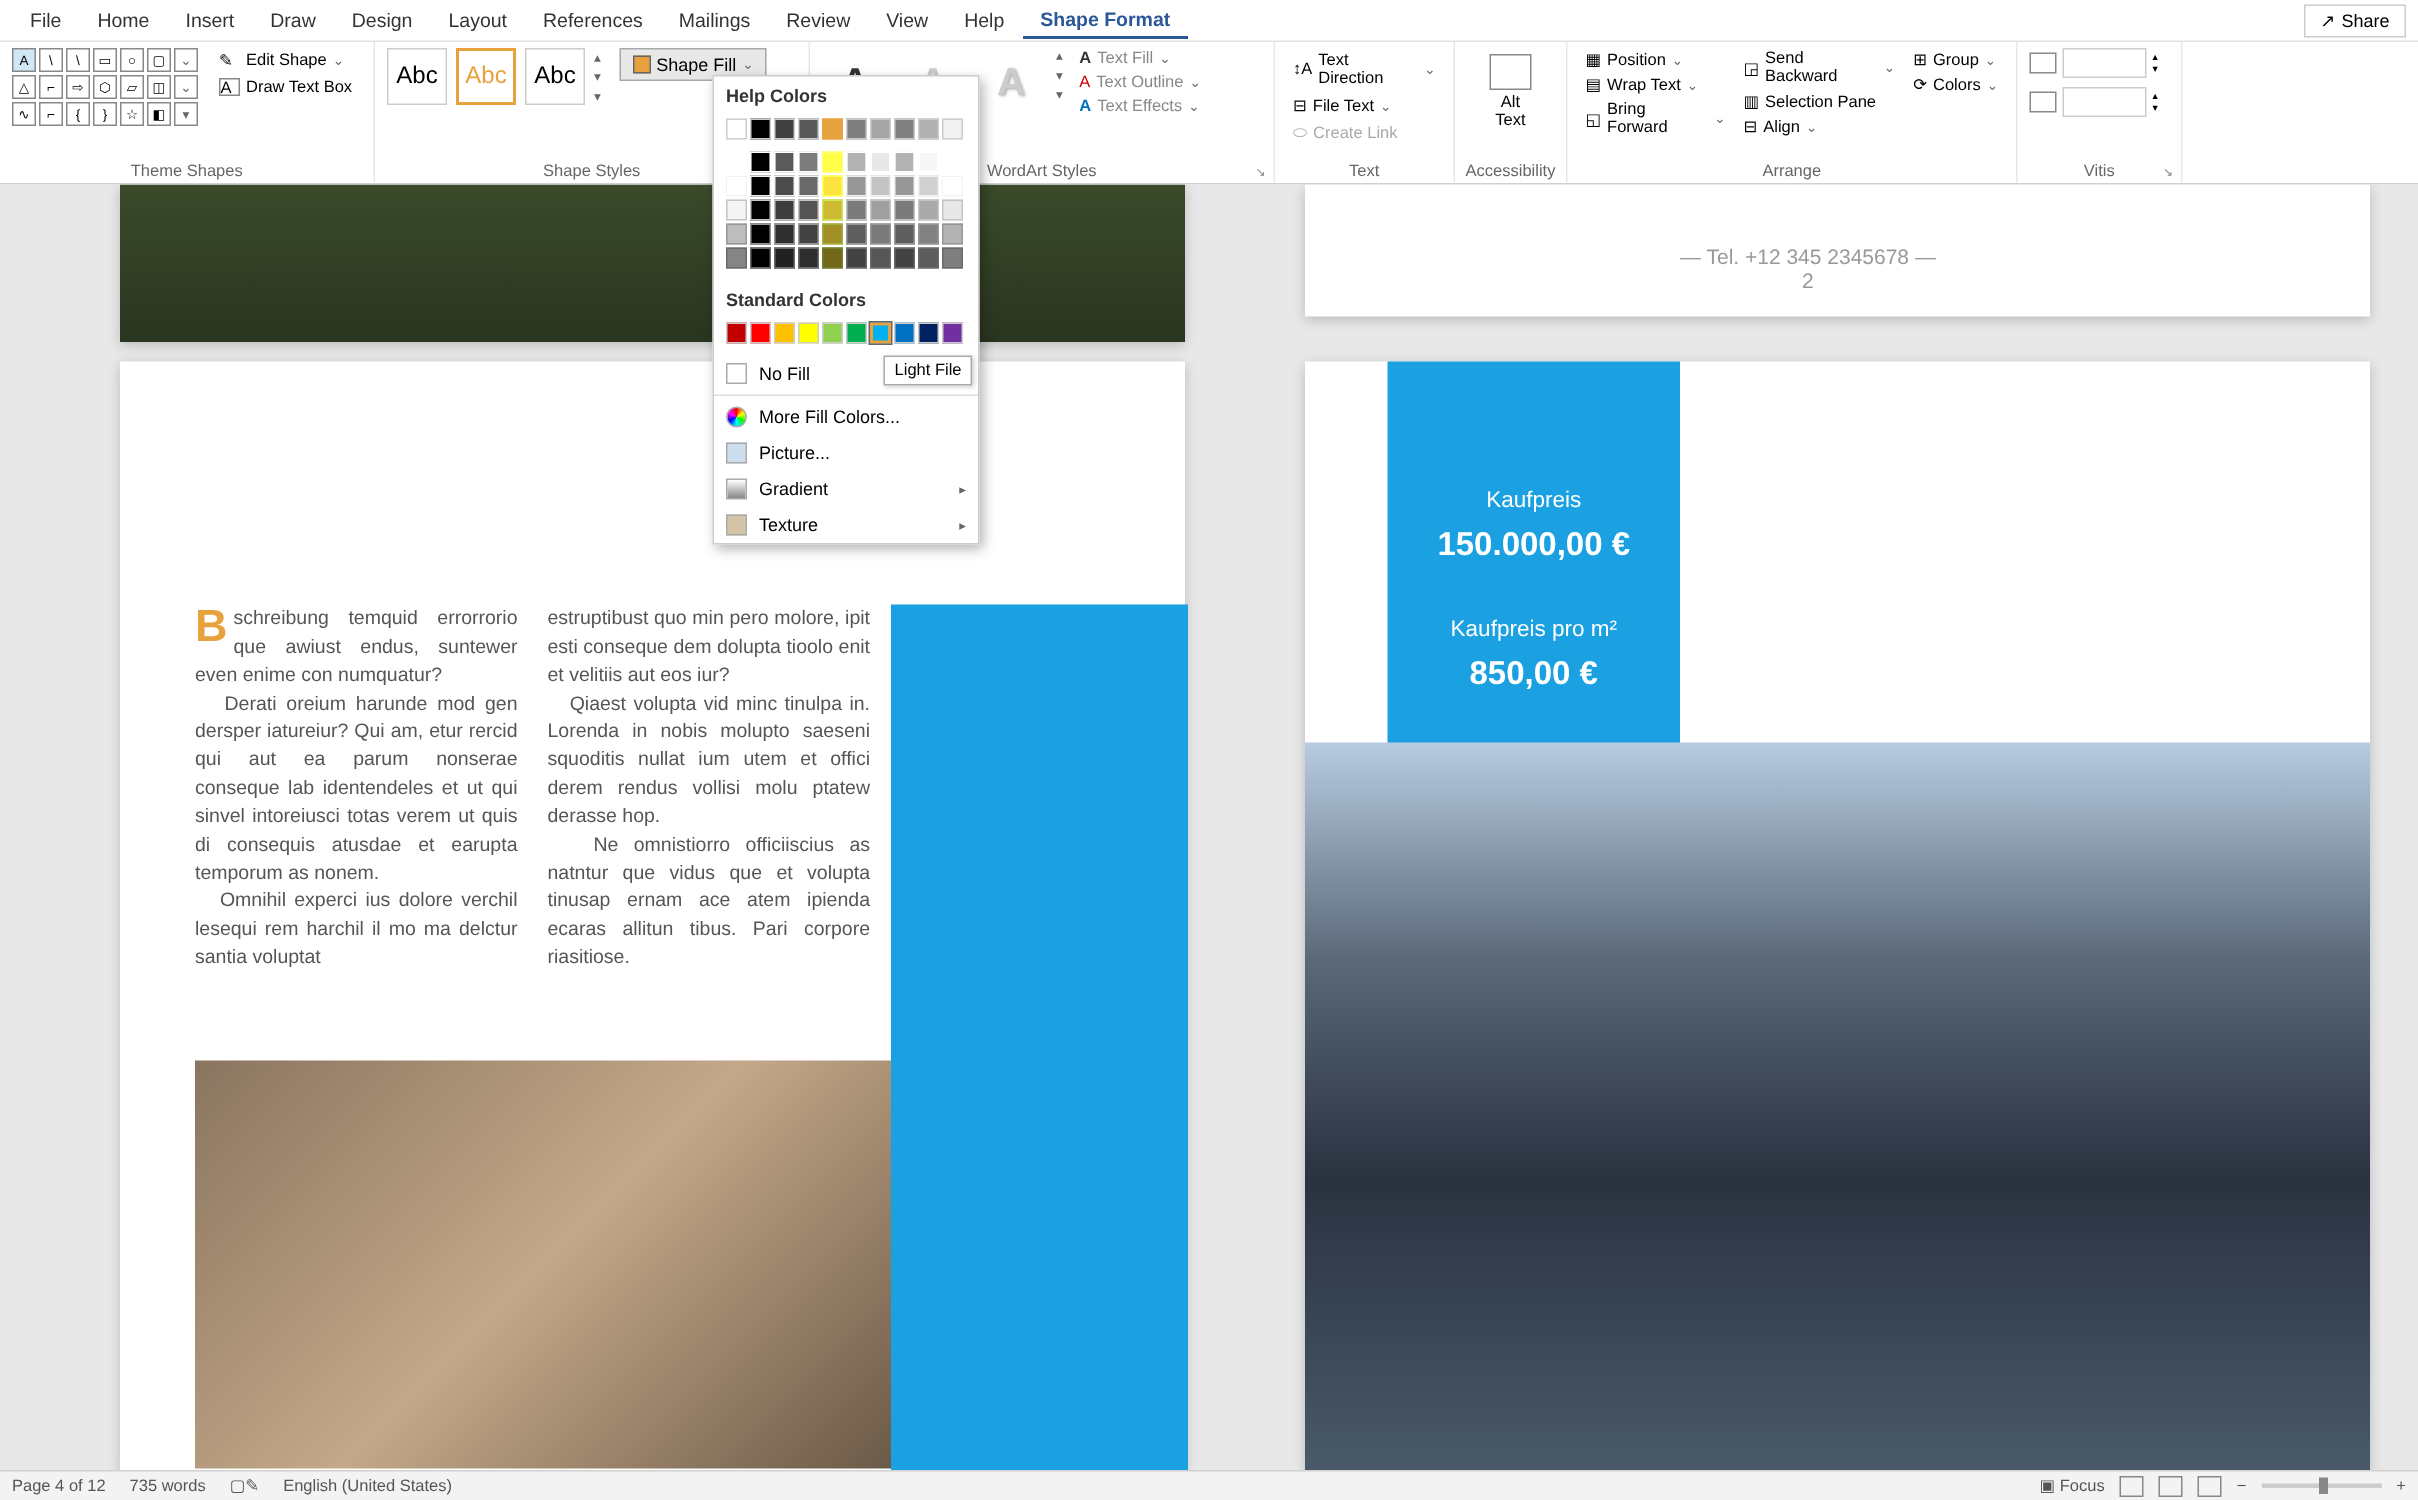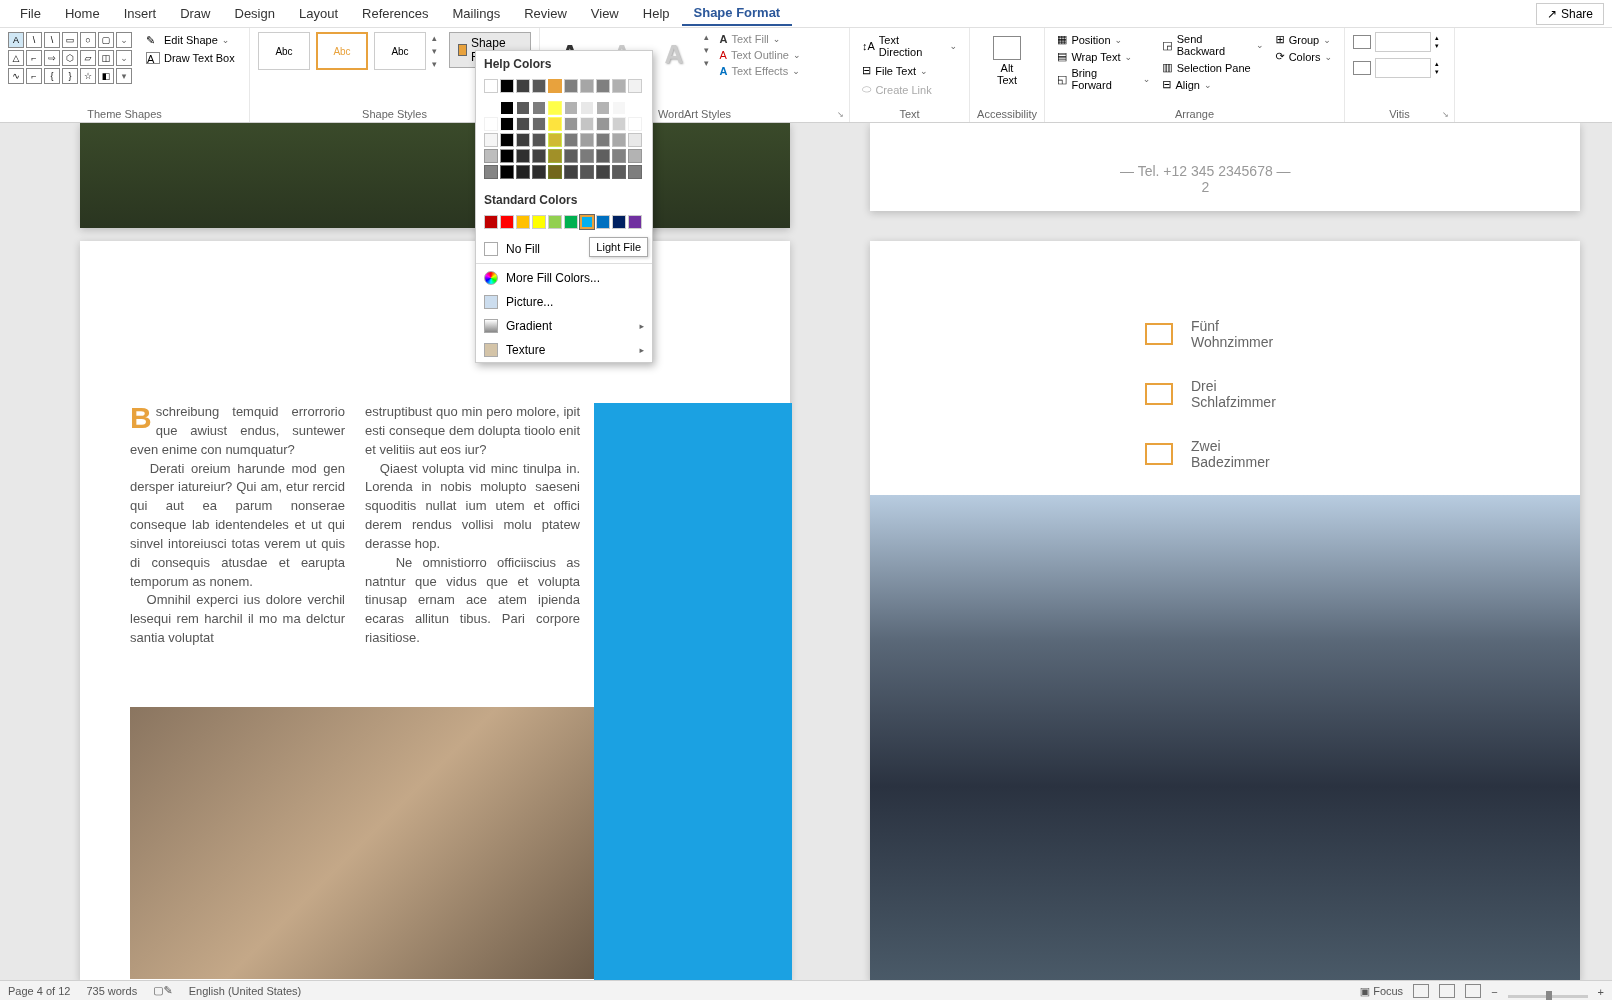--- a/index.html
+++ b/index.html
@@ -14,21 +14,21 @@
 .ribbon-group { padding: 4px 8px; border-right: 1px solid #e8e8e8; display: flex; flex-direction: column; position: relative; }
 .ribbon-group-label { position: absolute; bottom: 2px; left: 0; right: 0; text-align: center; font-size: 11px; color: #666; }
 .ribbon-content { display: flex; align-items: flex-start; gap: 4px; flex: 1; }
 
 .shape-gallery { display: grid; grid-template-columns: repeat(7, 16px); gap: 2px; }
 .shape-ic { width: 16px; height: 16px; border: 1px solid #888; font-size: 9px; display: flex; align-items: center; justify-content: center; cursor: pointer; }
 .shape-tools { display: flex; flex-direction: column; gap: 2px; font-size: 11px; margin-left: 8px; }
 .shape-tool { display: flex; align-items: center; gap: 4px; padding: 2px; cursor: pointer; }
 
 .style-gallery { display: flex; gap: 6px; align-items: center; }
-.style-box { width: 52px; height: 38px; border: 1px solid #ccc; display: flex; align-items: center; justify-content: center; font-size: 10px; cursor: pointer; }
+.style-box { width: 40px; height: 38px; border: 1px solid #ccc; display: flex; align-items: center; justify-content: center; font-size: 16px; cursor: pointer; }
 .style-box.sel { border: 2px solid #e8a23d; }
 
 .fill-btn { padding: 3px 8px; font-size: 12px; border: 1px solid #aaa; background: #e8e8e8; display: flex; align-items: center; gap: 4px; cursor: pointer; }
 .fill-sw { width: 12px; height: 12px; background: #e8a23d; border: 1px solid #666; }
 
 .wordart-gallery { display: flex; gap: 8px; }
 .wa-box { width: 44px; height: 44px; display: flex; align-items: center; justify-content: center; font-size: 26px; font-weight: bold; color: #ccc; cursor: pointer; border: 1px solid transparent; }
 .wa-box.filled { color: #333; }
 .wa-side { display: flex; flex-direction: column; gap: 2px; font-size: 11px; color: #888; margin-left: 6px; }
 .wa-item { display: flex; align-items: center; gap: 4px; padding: 1px; }
@@ -81,21 +81,21 @@
 .dd-swatches { display: grid; grid-template-columns: repeat(10, 14px); gap: 2px; padding: 2px 8px 8px; }
 .sw { width: 14px; height: 14px; border: 1px solid #ccc; cursor: pointer; }
 .sw.selrow { border: 2px solid #e8a23d; }
 .sw.sel-lb { border: 2px solid #e8a23d; outline: 1px solid #666; }
 .dd-tints { display: grid; grid-template-columns: repeat(10, 14px); grid-template-rows: repeat(5, 14px); gap: 2px; padding: 0 8px 8px; }
 .dd-item { padding: 5px 8px; display: flex; align-items: center; gap: 8px; cursor: pointer; }
 .dd-ic { width: 14px; height: 14px; border: 1px solid #aaa; }
 .tooltip { position: absolute; right: 4px; top: 186px; background: #fff; border: 1px solid #aaa; padding: 3px 6px; font-size: 11px; box-shadow: 1px 1px 3px rgba(0,0,0,.2); }
 
 .statusbar { position: absolute; bottom: 0; left: 0; right: 0; height: 20px; background: #f3f3f3; border-top: 1px solid #d0d0d0; display: flex; align-items: center; padding: 0 8px; font-size: 11px; color: #555; gap: 16px; }
-.sb-right { margin-left: auto; display: flex; align-items: flex-end; gap: 10px; }
+.sb-right { margin-left: auto; display: flex; align-items: center; gap: 10px; }
 .sb-ic { width: 16px; height: 14px; border: 1px solid #888; cursor: pointer; }
 .zoom-slider { width: 80px; height: 3px; background: #ccc; position: relative; }
 .zoom-thumb { position: absolute; left: 38px; top: -4px; width: 6px; height: 11px; background: #888; }
 
 .launcher { position: absolute; bottom: 2px; right: 2px; width: 10px; height: 10px; font-size: 8px; color: #888; cursor: pointer; }
 .chev { font-size: 9px; color: #666; }
 .mini-ic { width: 14px; height: 12px; display: inline-block; }
 </style>
 </head>
 <body>
@@ -342,42 +342,25 @@
    Derati oreium harunde mod gen dersper iatureiur? Qui am, etur rercid qui aut ea parum nonserae conseque lab identendeles et ut qui sinvel intoreiusci totas verem ut quis di consequis atusdae et earupta temporum as nonem.
    Omnihil experci ius dolore verchil lesequi rem harchil il mo ma delctur santia voluptat</span></div>
     <div class="body-col" style="white-space:pre-wrap">estruptibust quo min pero molore, ipit esti conseque dem dolupta tioolo enit et velitiis aut eos iur?
    Qiaest volupta vid minc tinulpa in. Lorenda in nobis molupto saeseni squoditis nullat ium utem et offici derem rendus vollisi molu ptatew derasse hop.
    Ne omnistiorro officiiscius as natntur que vidus que et volupta tinusap ernam ace atem ipienda ecaras allitun tibus. Pari corpore riasitiose.</div>
   </div>
   <div class="interior-img"></div>
   <div class="blue-rect"></div>
 
   <div class="page page4"></div>
-  <div class="features">
-    <div class="feat-row">
-        <div class="feat-ic"></div>
-        <div>
-          <div>Fünf</div>
-          <div>Wohnzimmer</div>
-        </div>
-      </div>
-    <div class="feat-row">
-        <div class="feat-ic"></div>
-        <div>
-          <div>Drei</div>
-          <div>Schlafzimmer</div>
-        </div>
-      </div>
-    <div class="feat-row">
-        <div class="feat-ic"></div>
-        <div>
-          <div>Zwei</div>
-          <div>Badezimmer</div>
-        </div>
-      </div>
+  <div class="price-box">
+    <div class="price-label">Kaufpreis</div>
+    <div class="price-val">150.000,00 €</div>
+    <div class="price-label">Kaufpreis pro m²</div>
+    <div class="price-val" style="margin-bottom:0">850,00 €</div>
   </div>
   <div class="house-img"></div>
 </div>
 
 <div class="dropdown">
   <div class="dd-header">Help Colors</div>
   <div class="dd-swatches" id="theme-row">
       <div class="sw" style="background: rgb(255, 255, 255);"></div>
       <div class="sw" style="background: rgb(0, 0, 0);"></div>
       <div class="sw" style="background: rgb(64, 64, 64);"></div>

